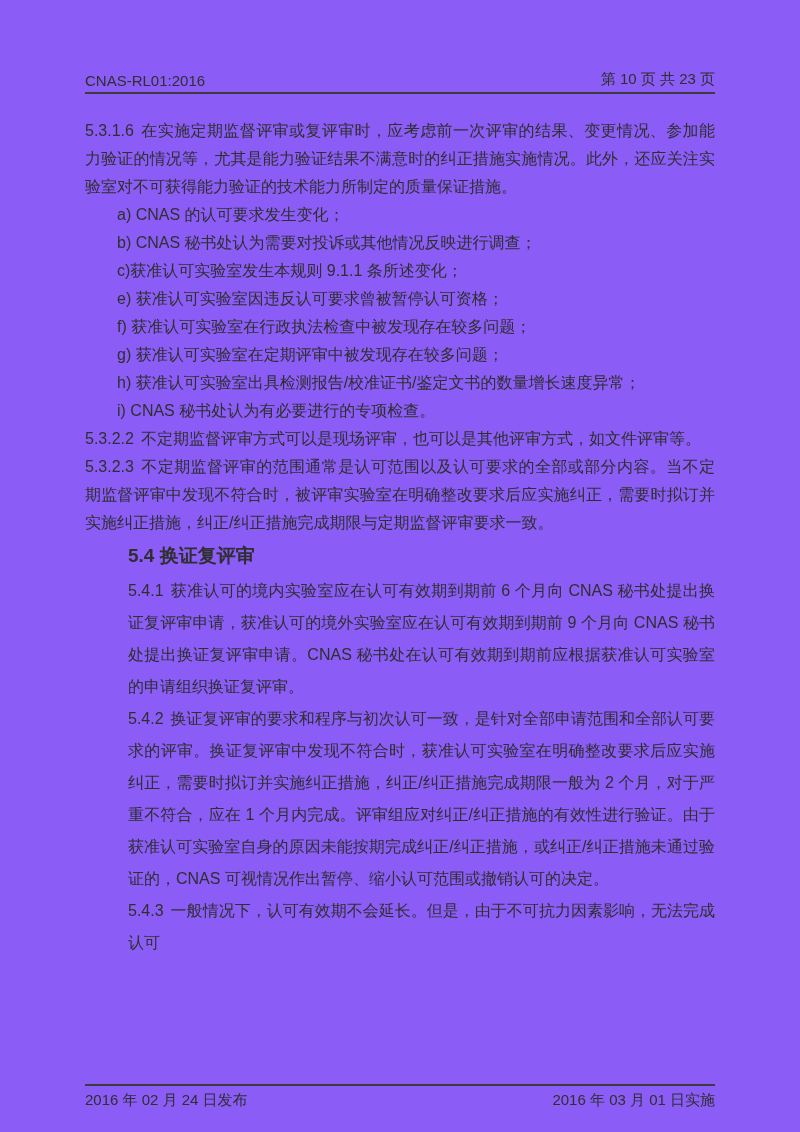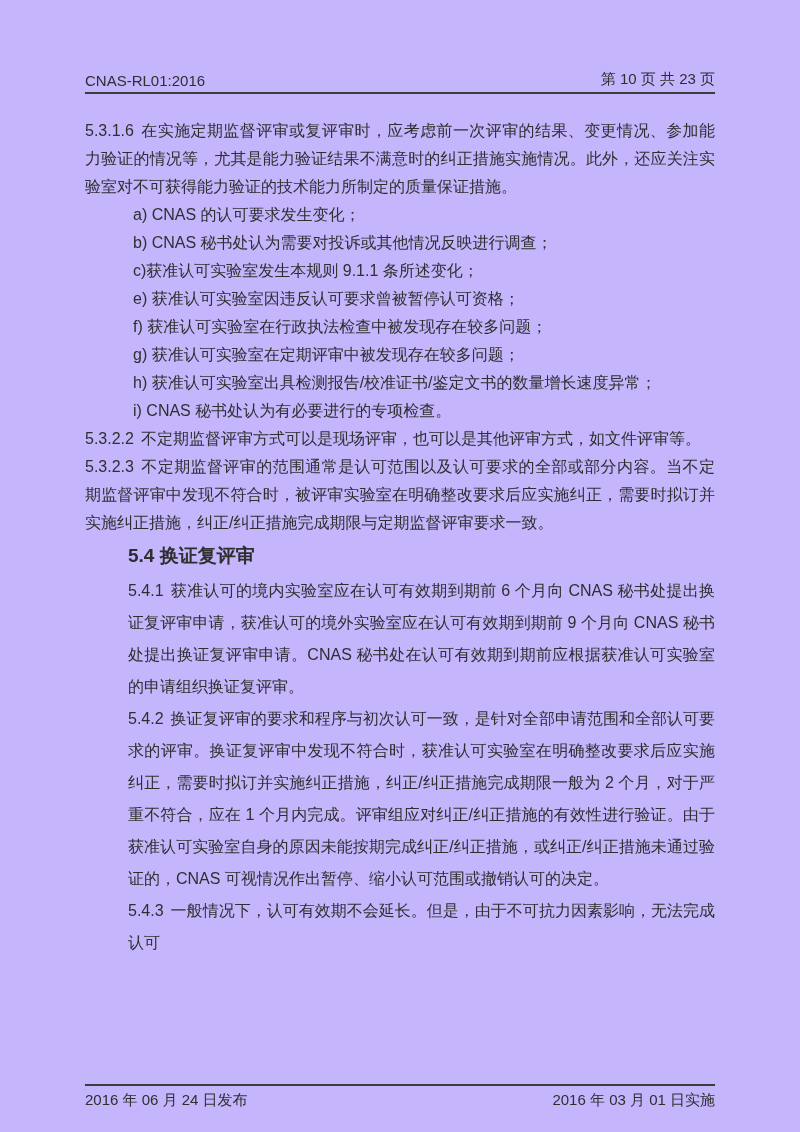--- a/index.html
+++ b/index.html
@@ -6,21 +6,21 @@
   html, body { background: #ffffff; }
   body {
     width: 800px; height: 1132px;
     font-family: "Liberation Sans", "DejaVu Sans", sans-serif;
     color: #2f2f2f;
     overflow: hidden;
   }
   .page {
     position: relative;
     width: 800px; height: 1132px;
-    background: #c4b5fd;
+    background: #8b5cf6;
     padding: 70px 85px 0 85px;
   }
   .doc-header {
     display: flex; justify-content: space-between; align-items: flex-end;
     font-size: 15px;
     border-bottom: 2px solid #3c3c3c;
     padding-bottom: 3px;
   }
   .doc-body {
     margin-top: 23px;
@@ -30,21 +30,21 @@
   .sec-53 p { line-height: 28px; }
   .sec-54 p { line-height: 32px; margin-left: 43px; }
   .clause .num { margin-right: 7px; }
   .heading-sub { font-weight: bold; }
   .heading-main {
     font-weight: bold;
     font-size: 19px;
     line-height: 30px;
     margin: 3px 0 3px 0;
   }
-  .list p { text-indent: 2em; margin-left: 16px; }
+  .list p { text-indent: 2em; }
   .doc-footer {
     position: absolute;
     left: 85px; right: 85px; top: 1084px;
     border-top: 2px solid #3c3c3c;
     padding-top: 5px;
     display: flex; justify-content: space-between;
     font-size: 15px;
   }
 </style>
 </head>
@@ -86,17 +86,17 @@
       <p class="clause"><span class="num">5.4.1</span><span>获准认可的境内实验室应在认可有效期到期前 6 个月向 CNAS 秘书处提出换证复评审申请，获准认可的境外实验室应在认可有效期到期前 9 个月向 CNAS 秘书处提出换证复评审申请。CNAS 秘书处在认可有效期到期前应根据获准认可实验室的申请组织换证复评审。</span></p>
 
       <p class="clause"><span class="num">5.4.2</span><span>换证复评审的要求和程序与初次认可一致，是针对全部申请范围和全部认可要求的评审。换证复评审中发现不符合时，获准认可实验室在明确整改要求后应实施纠正，需要时拟订并实施纠正措施，纠正/纠正措施完成期限一般为 2 个月，对于严重不符合，应在 1 个月内完成。评审组应对纠正/纠正措施的有效性进行验证。由于获准认可实验室自身的原因未能按期完成纠正/纠正措施，或纠正/纠正措施未通过验证的，CNAS 可视情况作出暂停、缩小认可范围或撤销认可的决定。</span></p>
 
       <p class="clause"><span class="num">5.4.3</span><span>一般情况下，认可有效期不会延长。但是，由于不可抗力因素影响，无法完成认可</span></p>
     </div>
 
   </div>
 
   <div class="doc-footer">
-    <span>2016 年 06 月 24 日发布</span>
+    <span>2016 年 02 月 24 日发布</span>
     <span>2016 年 03 月 01 日实施</span>
   </div>
 
 </div>
 
 </body></html>

